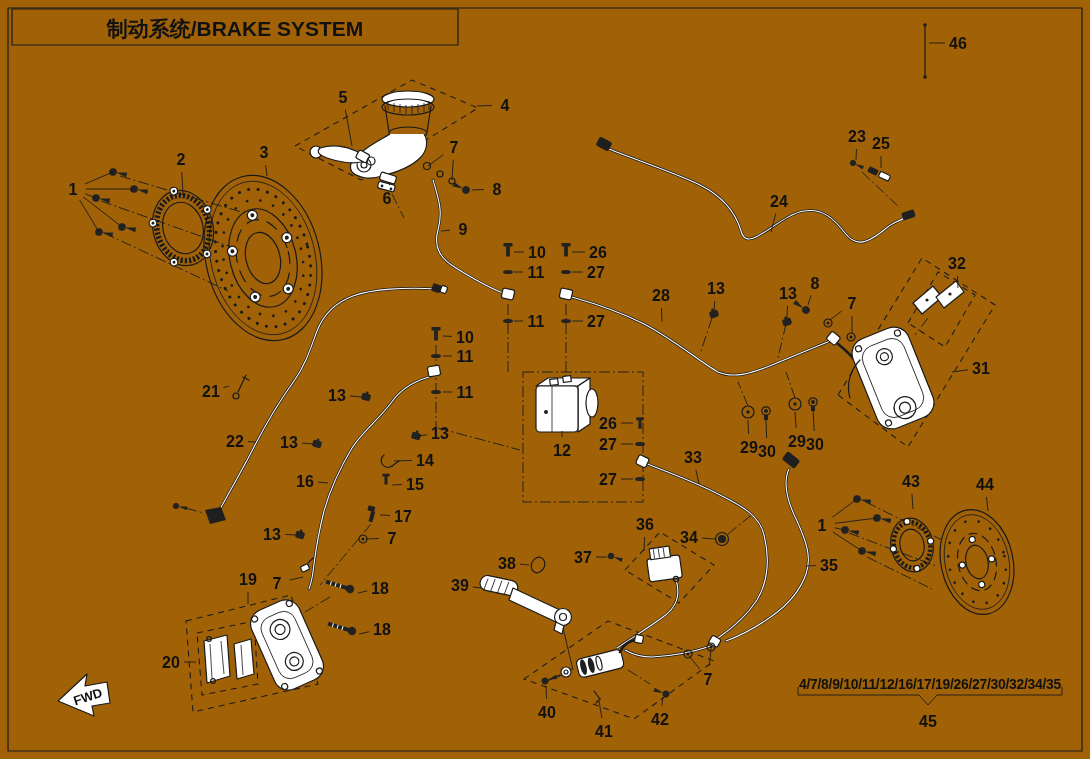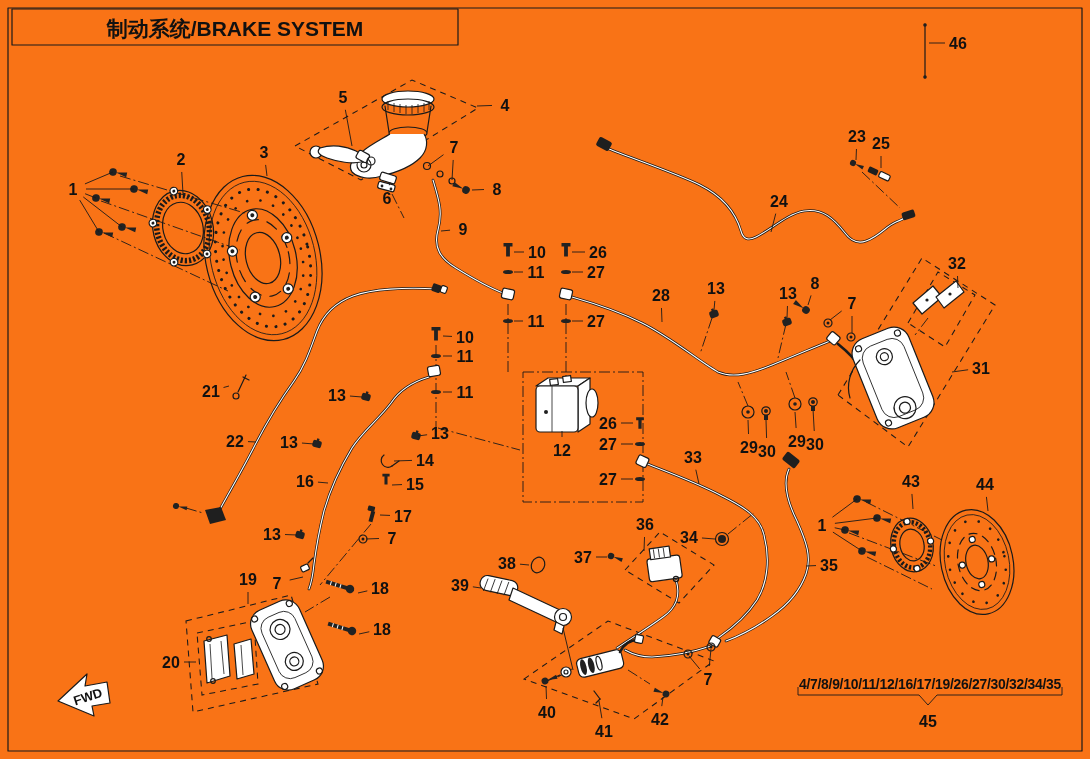--- a/index.html
+++ b/index.html
@@ -1,16 +1,16 @@
 <!DOCTYPE html>
 <html><head>
 <meta charset="utf-8">
 <style>
   html,body{margin:0;padding:0;background:#fff;width:1090px;height:759px;overflow:hidden;}
-  #page{position:relative;width:1090px;height:759px;background:#f97316;font-family:"Liberation Sans",sans-serif;}
+  #page{position:relative;width:1090px;height:759px;background:#a16207;font-family:"Liberation Sans",sans-serif;}
   svg{display:block;}
   .s{stroke:#1a1a1a;fill:none;stroke-width:1.2;stroke-linecap:round;stroke-linejoin:round;}
   .sf{stroke:#1a1a1a;fill:#fff;stroke-width:1.2;stroke-linejoin:round;}
   .thin{stroke:#1a1a1a;fill:none;stroke-width:.8;}
   .dk{fill:#1f1f1f;stroke:none;}
   .dash{stroke:#1a1a1a;fill:none;stroke-width:1.05;stroke-dasharray:6 5;}
   .dd{stroke:#1a1a1a;fill:none;stroke-width:.9;stroke-dasharray:11 3 2 3;}
   .leader{stroke:#1a1a1a;stroke-width:.9;fill:none;}
   .dots{stroke:#1a1a1a;fill:none;stroke-width:3;stroke-linecap:round;stroke-dasharray:.1 9.5;}
   .dots2{stroke:#1a1a1a;fill:none;stroke-width:2.6;stroke-linecap:round;stroke-dasharray:.1 13.5;}

